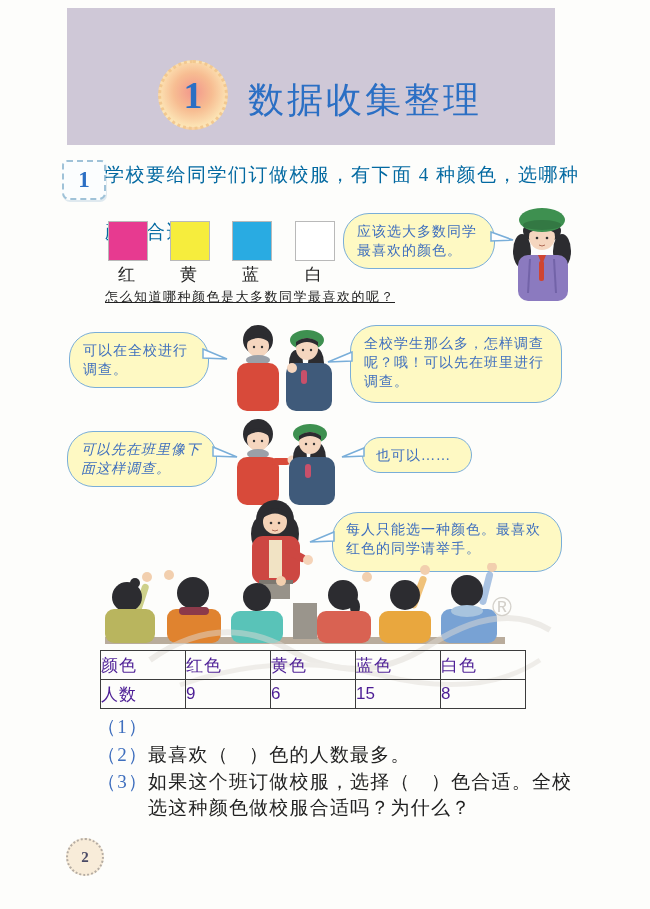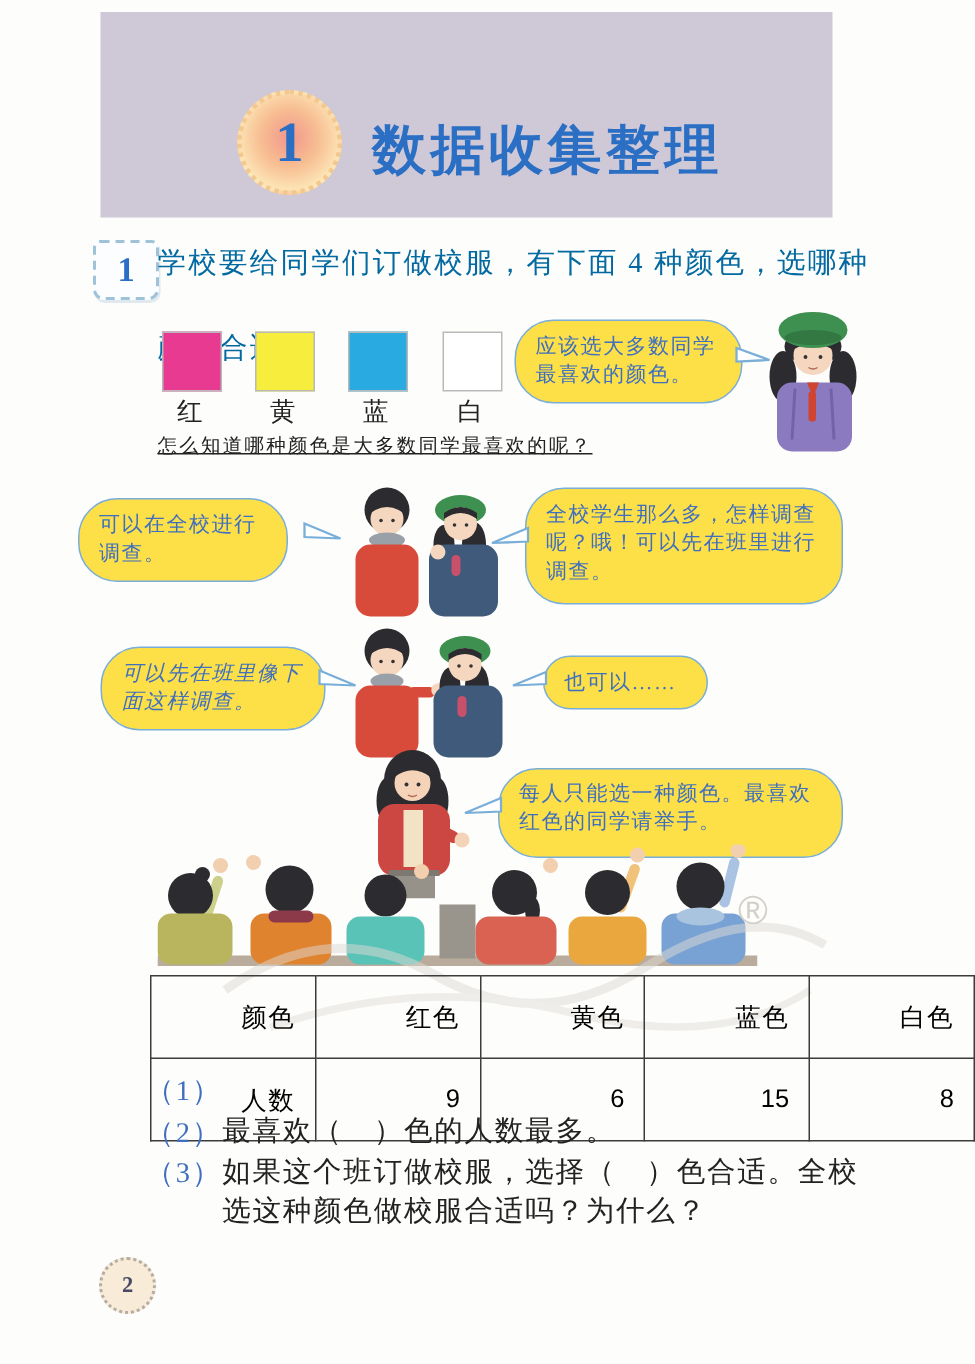--- a/index.html
+++ b/index.html
@@ -14,21 +14,21 @@
   
   .header-box{left:67px;top:8px;width:488px;height:137px;background:#cfc8d7;}
   .unit-badge{
     left:158px;top:60px;width:64px;height:64px;border-radius:50%;
     background:radial-gradient(circle at 50% 45%, #f2968b 0%, #f7bd92 40%, #fce3b4 72%, #fdf3d3 100%);
     border:3px dotted #f2c88f;
     display:flex;align-items:center;justify-content:center;
   }
   .unit-badge span{font-size:38px;font-weight:bold;color:#2b6fc4;}
   .unit-title{
-    left:248px;top:76px;font-size:36px;font-weight:bold;color:#2b6fc4;letter-spacing:3px;
+    left:248px;top:76px;font-size:36px;font-weight:normal;color:#2b6fc4;letter-spacing:3px;
   }
 
   
   .book-badge{
     left:62px;top:160px;width:40px;height:36px;background:#fbfdfe;
     border:2px dashed #9fc2d8;border-radius:5px 5px 7px 7px;
     display:flex;align-items:center;justify-content:center;
     box-shadow:1px 2px 0 #dfe9ef;
   }
   .book-badge span{font-size:23px;font-weight:bold;color:#2b6fc4;}
@@ -36,31 +36,31 @@
   .l1{left:105px;top:162px;}
   .l2{left:105px;top:190px;margin-top:29px;}
   .q-line{left:105px;top:288px;font-size:13px;letter-spacing:1.5px;color:#222;text-decoration:underline;}
 
   
   .swatch{width:38px;height:38px;top:221px;border:1px solid #b9b9b9;}
   .swatch-label{top:263px;font-size:17px;color:#222;}
 
   
   .bubble{
-    background:#fde047;border:1.5px solid #79aed9;border-radius:26px;
+    background:#fef9c3;border:1.5px solid #79aed9;border-radius:26px;
     color:#3f6fbe;font-size:14px;line-height:19px;letter-spacing:1px;
     padding:8px 13px;box-sizing:border-box;text-align:left;
   }
   .tail{position:absolute;overflow:visible;}
 
   
   .survey-table{left:100px;top:650px;border-collapse:collapse;}
   .survey-table td{
-    border:1.6px solid #3c3c3c;width:84px;height:28px;text-align:right;
-    font-size:17px;color:#000000;letter-spacing:1px;padding:13px;
+    border:1.6px solid #3c3c3c;width:84px;height:28px;text-align:left;
+    font-size:17px;color:#4c1d95;letter-spacing:1px;padding:0;
   }
   .survey-table td.num{font-family:"Liberation Sans","DejaVu Sans",sans-serif;font-size:17px;letter-spacing:0;}
 
   
   .q-item{font-size:19px;letter-spacing:1.2px;color:#222;display:flex;}
   .q-num{color:#3f6fbe;flex:0 0 44px;}
   .q-text{width:438px;line-height:26px;}
   .q1{left:97px;top:714px;}
   .q2{left:97px;top:742px;}
   .q3{left:97px;top:769px;}
@@ -117,21 +117,21 @@
   <path d="M37 42 Q40 44 43 42" stroke="#b06a55" stroke-width="1" fill="none"></path>
   <rect x="16" y="52" width="50" height="46" rx="10" fill="#8b7abf"></rect>
   <path d="M36 52 L40 62 L44 52 Z" fill="#cf4531"></path>
   <rect x="37" y="58" width="5" height="20" rx="2" fill="#cf4531"></rect>
   <line x1="28" y1="56" x2="26" y2="90" stroke="#7263a8" stroke-width="2"></line>
   <line x1="52" y1="56" x2="54" y2="90" stroke="#7263a8" stroke-width="2"></line>
 </svg>
 
 <div class="abs q-line">怎么知道哪种颜色是大多数同学最喜欢的呢？</div>
 
-<div class="abs bubble" style="left:52px;top:332px;width:140px;height:56px;">可以在全校进行调查。</div>
+<div class="abs bubble" style="left:69px;top:332px;width:140px;height:56px;">可以在全校进行调查。</div>
 <svg class="tail" style="left:201px;top:345px;" width="28" height="18">
     <path d="M2 4 L26 14 L2 13 Z" fill="#fff" stroke="#79aed9" stroke-width="1.5"></path>
   </svg>
 
 <svg class="abs" style="left:228px;top:318px;" width="120" height="95" viewBox="0 0 120 95">
   <circle cx="30" cy="22" r="15" fill="#2c2c30"></circle>
   <circle cx="30" cy="28" r="11" fill="#f5d6bf"></circle>
   <path d="M19 24 Q30 16 41 24 L41 20 Q30 12 19 20 Z" fill="#2c2c30"></path>
   <circle cx="26" cy="29" r="1.2" fill="#333"></circle>
     <circle cx="34" cy="29" r="1.2" fill="#333"></circle>

